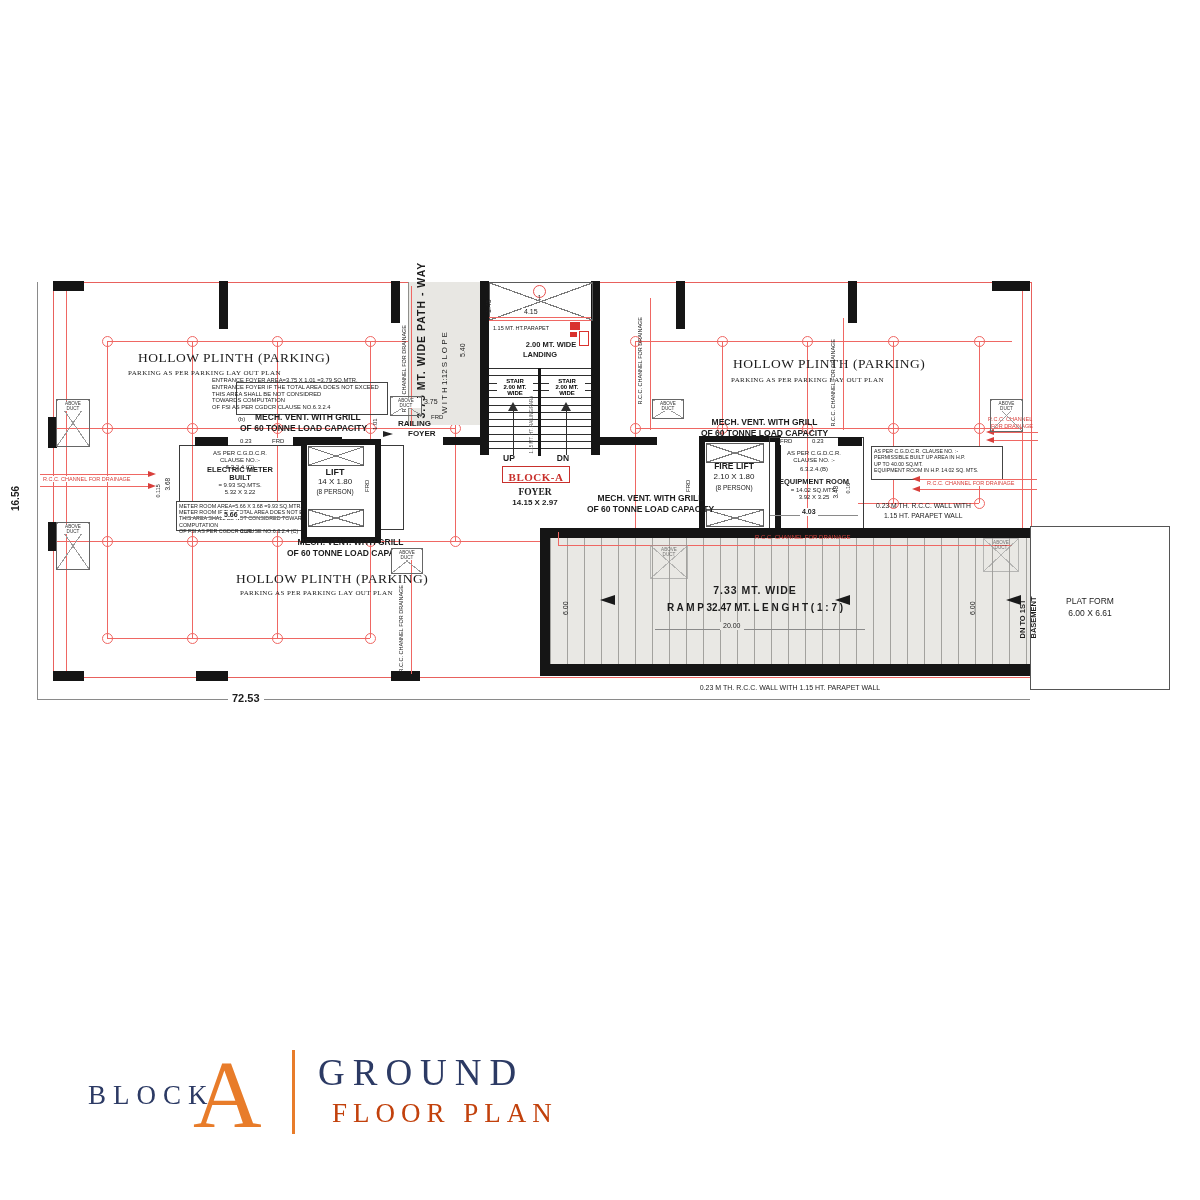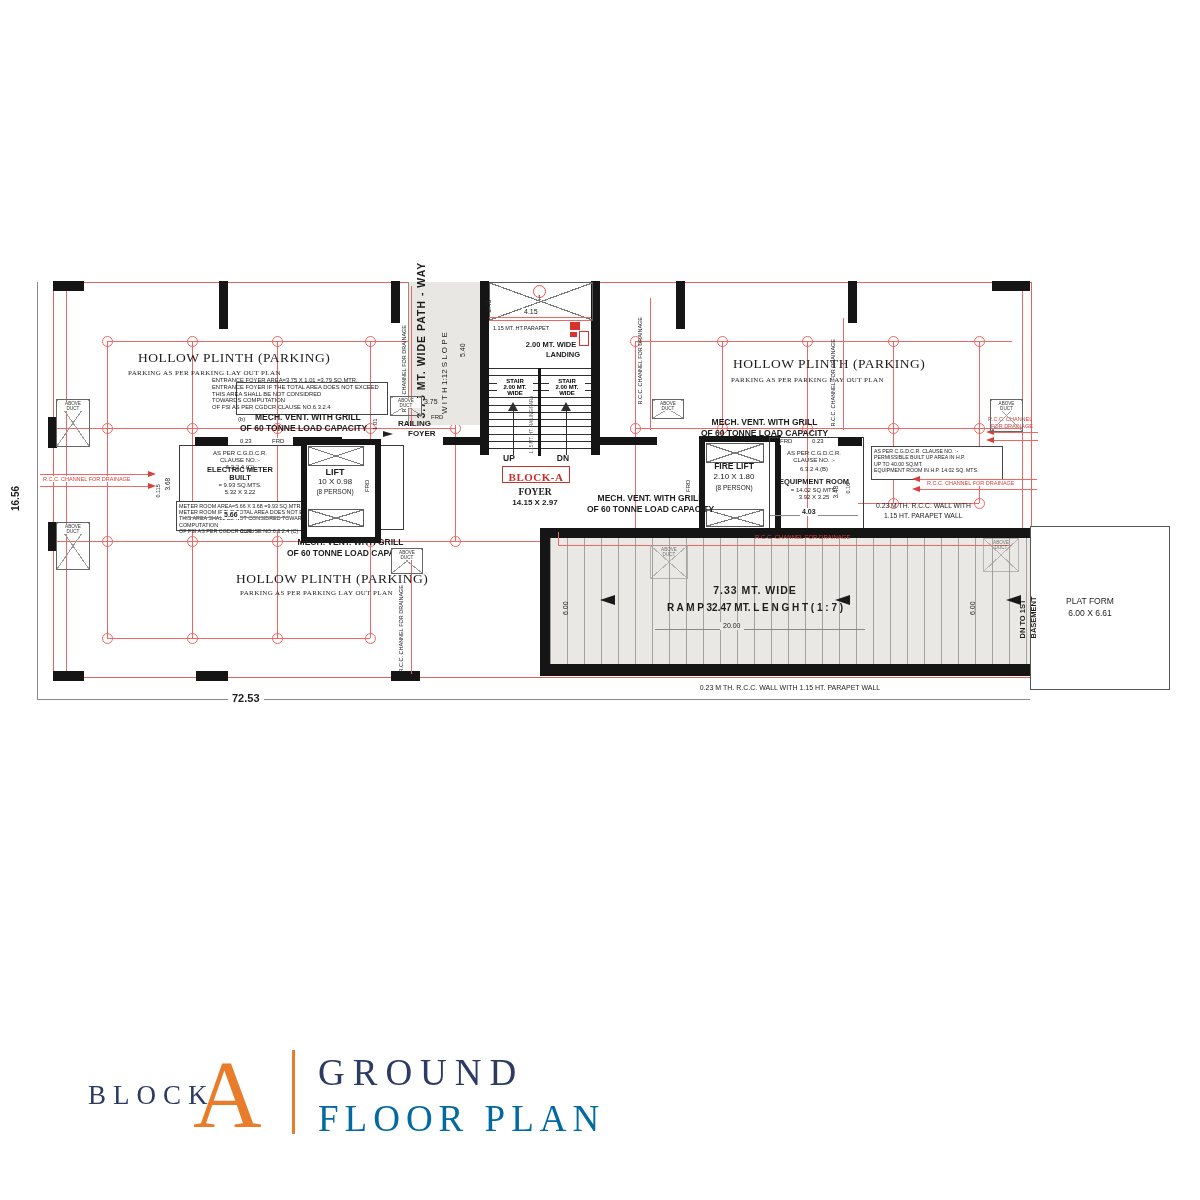--- a/index.html
+++ b/index.html
@@ -126,21 +126,21 @@
   <div class="abs" style="left:533px;top:285px;width:11px;height:11px;border:1px solid #e8504e;border-radius:50%;text-align:center;">
     <span style="font-size:6.5px;line-height:11px;color:#333;">1</span>
   </div>
   <div class="vt" style="left:492px;top:306px;width:24px;font-size:7px;">1.45</div>
   <div class="t" style="left:522px;top:308px;font-size:7px;background:#fff;padding:0 2px;">4.15</div>
   <div class="t" style="left:493px;top:325px;font-size:5.5px;">1.15 MT. HT.PARAPET</div>
   <div class="abs" style="left:570px;top:322px;width:10px;height:8px;background:#d9322e;"></div>
   <div class="abs" style="left:579px;top:331px;width:8px;height:13px;border:1.5px solid #d9322e;background:#fff;"></div>
   <div class="abs" style="left:570px;top:332px;width:7px;height:5px;background:#d9322e;"></div>
   <div class="t b tc" style="left:489px;top:341px;width:124px;font-size:7.5px;">2.00 MT. WIDE</div>
-  <div class="t b tc" style="left:489px;top:351px;width:102px;font-size:7.5px;margin-left:23px;">LANDING</div>
+  <div class="t b tc" style="left:489px;top:351px;width:102px;font-size:7.5px;">LANDING</div>
   <div class="treads" style="left:489px;top:368px;width:49px;height:87px;"></div>
   <div class="treads" style="left:541px;top:368px;width:50px;height:87px;"></div>
   <div class="wall" style="left:538px;top:368px;width:3px;height:88px;"></div>
   <div class="vt" style="left:534px;top:449px;width:80px;font-size:4.5px;color:#555;">1.15 MT. HT. RAILING/PARAPET</div>
   <div class="abs" style="left:497px;top:378px;width:36px;background:#fff;text-align:center;">
     <div class="b" style="font-size:6px;">STAIR</div>
     <div class="b" style="font-size:6px;">2.00 MT.</div>
     <div class="b" style="font-size:6px;">WIDE</div>
   </div>
   <div class="abs" style="left:549px;top:378px;width:36px;background:#fff;text-align:center;">
@@ -203,21 +203,21 @@
   <div class="dimline" style="left:183px;top:517px;width:105px;height:1px;"></div>
   <div class="t b" style="left:222px;top:511px;font-size:7px;background:#fff;padding:0 2px;">5.66</div>
   <div class="t" style="left:240px;top:528px;font-size:6px;">0.23</div>
   <div class="vt" style="left:171px;top:484px;width:26px;font-size:6.5px;">3.68</div>
   <div class="vt" style="left:161px;top:492px;width:22px;font-size:5.5px;">0.115</div>
 
   <div class="abs" style="left:301px;top:439px;width:68px;height:92px;border:6px solid #161616;background:#fff;"></div>
   <div class="xbox" style="left:308px;top:446px;width:54px;height:18px;"></div>
   <div class="xbox" style="left:308px;top:509px;width:54px;height:16px;"></div>
   <div class="t b tc" style="left:305px;top:467px;width:60px;font-size:9px;">LIFT</div>
-  <div class="t tc" style="left:305px;top:478px;width:60px;font-size:8px;">10 X 0.98</div>
+  <div class="t tc" style="left:305px;top:478px;width:60px;font-size:8px;">14 X 1.80</div>
   <div class="t tc" style="left:305px;top:488px;width:60px;font-size:6.5px;">(8 PERSON)</div>
   <div class="vt" style="left:370px;top:486px;width:16px;font-size:6px;">FRD</div>
 
   <div class="t b tc" style="left:278px;top:538px;width:145px;font-size:8.5px;">MECH. VENT. WITH GRILL</div>
   <div class="t b tc" style="left:278px;top:549px;width:145px;font-size:8.5px;">OF 60 TONNE LOAD CAPACITY</div>
 
   <div class="abs" style="left:699px;top:436px;width:70px;height:94px;border:6px solid #161616;background:#fff;"></div>
   <div class="xbox" style="left:706px;top:443px;width:56px;height:18px;"></div>
   <div class="xbox" style="left:706px;top:509px;width:56px;height:16px;"></div>
   <div class="t b tc" style="left:703px;top:462px;width:62px;font-size:8.5px;">FIRE LIFT</div>
@@ -360,16 +360,16 @@
         </div>
       </div>
     </div>
 
 
   <div>
     <div class="t serif" style="left:88px;top:1080px;font-size:27px;letter-spacing:7px;color:#2c3a64;">BLOCK</div>
     <div class="t serif" style="left:193px;top:1042px;font-size:95px;color:#e87c2a;">A</div>
     <div class="abs" style="left:292px;top:1050px;width:3px;height:84px;background:#e87c2a;"></div>
     <div class="t serif" style="left:318px;top:1052px;font-size:37px;letter-spacing:8px;color:#2c3a64;">GROUND</div>
-    <div class="t serif" style="left:318px;top:1098px;font-size:37px;letter-spacing:6px;color:#0369a1;">FLOOR PLAN</div>
+    <div class="t serif" style="left:332px;top:1098px;font-size:27px;letter-spacing:6px;color:#c2410c;">FLOOR PLAN</div>
   </div>
 
 </div>
 
 </body></html>

